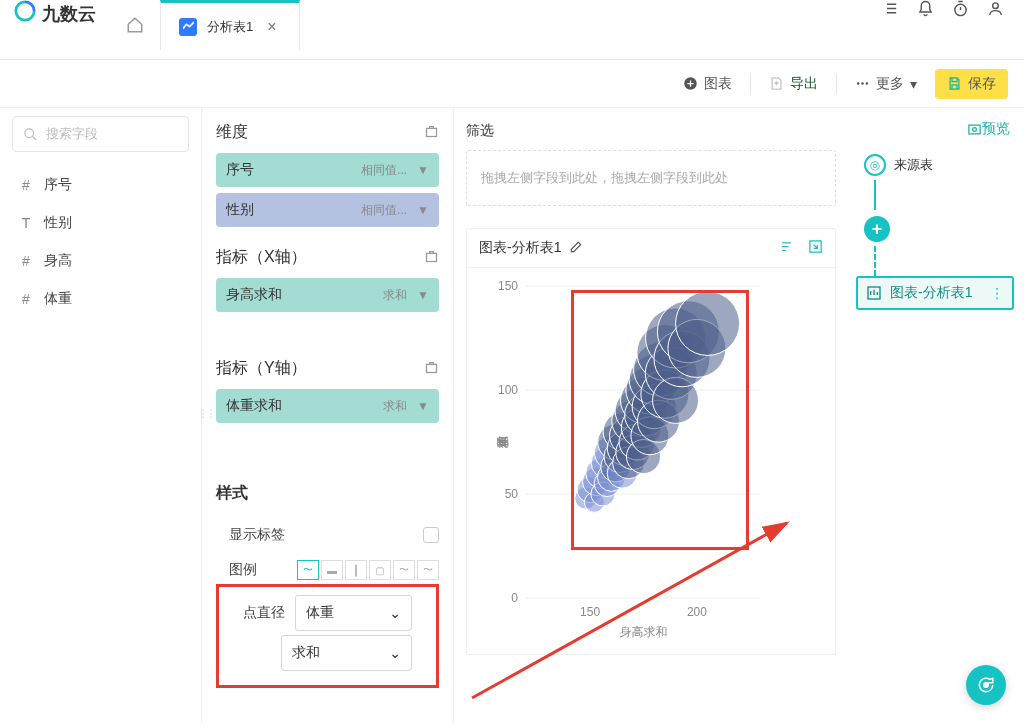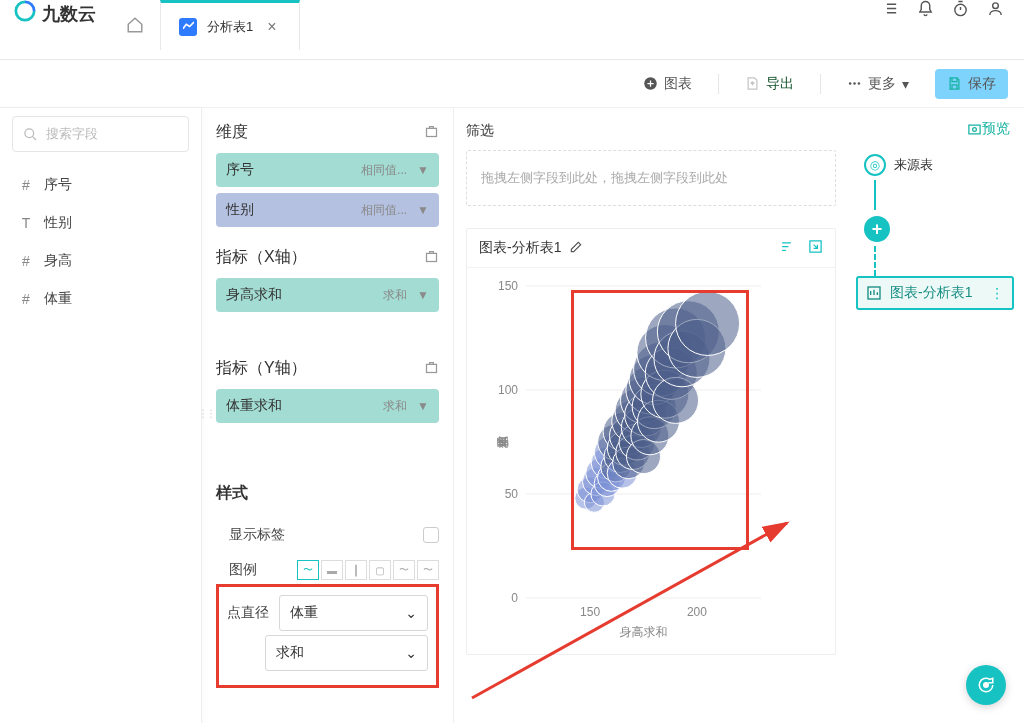--- a/index.html
+++ b/index.html
@@ -39,30 +39,30 @@
   display: flex; align-items: center; justify-content: center; color: #fff; font-size: 11px;
 }
 .tab-close { color: #777; font-size: 16px; padding: 0 4px; }
 .spacer { flex: 1; }
 .top-icons { display: flex; gap: 18px; padding-right: 20px; color: #555; font-size: 17px; }
 .top-icons span { cursor: pointer; }
 
 
 .actionbar {
   height: 48px; display: flex; align-items: center; justify-content: flex-end;
-  gap: 14px; padding: 0 16px; border-bottom: 1px solid #f0f0f0;
+  gap: 6px; padding: 0 16px; border-bottom: 1px solid #f0f0f0;
 }
 .actionbar .btn {
   display: flex; align-items: center; gap: 6px; padding: 6px 12px;
   color: #555; font-size: 14px; border-radius: 4px;
 }
 .actionbar .btn.disabled { color: #14532d; }
 .actionbar .divider { width: 1px; height: 20px; background: #e6e6e6; }
 .btn-save {
-  background: #7dd3fc; color: #17b3a3; padding: 7px 14px;
+  background: #fde047; color: #17b3a3; padding: 7px 14px;
 }
 
 
 .main { display: flex; height: 625px; }
 
 
 .fields {
   width: 202px; border-right: 1px solid #eee; padding: 8px 12px;
   box-shadow: 0 0 6px rgba(0,0,0,0.03);
 }
@@ -107,21 +107,21 @@
   width: 22px; height: 20px; border: 1px solid #ddd; display:flex;align-items:center;justify-content:center;
   color: #aaa; font-size: 10px;
 }
 .legend-opts .lo.sel { border-color: #17c2c2; color: #17c2c2; }
 
 .red-box {
   border: 3px solid #e63b2f; padding: 4px 8px 10px; margin-top: -4px;
 }
 .select-row {
   display: flex; align-items: center; font-size: 14px; color: #444; gap: 10px;
-  margin: 4px 0;
+  margin: 4px 16px;
 }
 .select {
   flex: 1; border: 1px solid #d7d7d7; border-radius: 3px;
   padding: 8px 10px; display: flex; justify-content: space-between; align-items: center;
   color: #333; background: #fff;
 }
 
 
 .preview {
   flex: 1; padding: 8px 12px; position: relative;

